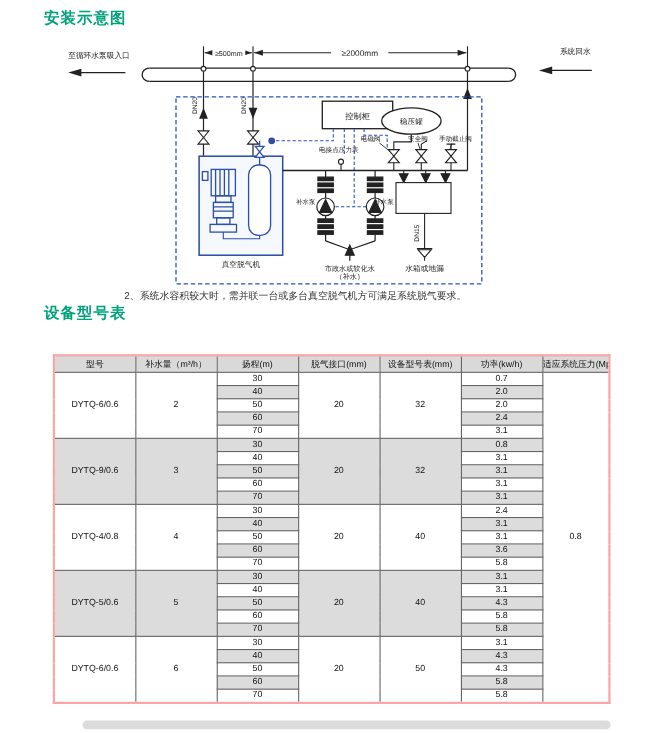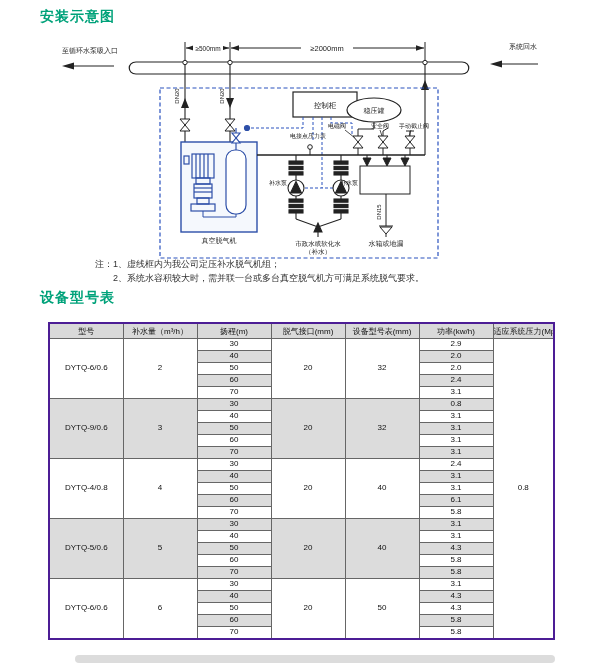--- a/index.html
+++ b/index.html
@@ -1,25 +1,25 @@
 <!DOCTYPE html>
 <html><head>
 <meta charset="utf-8">
 <style>
   html,body{margin:0;padding:0;}
   body{font-family:"Liberation Sans",sans-serif;}
   .page{position:relative;width:600px;height:666px;background:#ffffff;overflow:hidden;text-decoration:underline;}
   .sec-title{position:absolute;left:40px;font-size:14px;font-weight:bold;color:#00a27a;letter-spacing:1px;}
   #title-install{top:8px;}
-  #title-table{top:289px;}
+  #title-table{top:276px;}
   .notes{position:absolute;left:95px;top:260px;font-size:9px;color:#333;line-height:1.0;}
   .notes .n2{margin-left:18px;margin-top:5px;}
   #diagram{position:absolute;left:0;top:30px;}
   #spec-table-wrap{position:absolute;left:48px;top:322px;}
-  table{border-collapse:collapse;table-layout:fixed;width:505px;border:2px solid #4c1d95;font-size:8px;color:#111;}
+  table{border-collapse:collapse;table-layout:fixed;width:505px;border:2px solid #fca5a5;font-size:8px;color:#111;}
   th,td{border:1px solid #666;text-align:center;vertical-align:middle;padding:0;}
   th{height:14px;background:#d9d9d9;font-weight:normal;overflow:hidden;white-space:nowrap;}
   td{height:11px;line-height:1.05;}
   td.w{background:#ffffff;}
   td.g{background:#dcdcdc;}
   .bottom-bar{position:absolute;left:75px;top:655px;width:480px;height:8px;background:#dcdcdc;border-radius:4px;}
   svg text{fill:#222;}
 </style>
 </head>
 <body>
@@ -219,21 +219,20 @@
       <line x1="386" y1="164" x2="386" y2="196"></line>
       <line x1="379" y1="196" x2="393" y2="196"></line>
       <polygon points="380,197 392,197 386,204" fill="#fff"></polygon>
       <line x1="386" y1="204" x2="386" y2="207"></line>
     </g>
     <text font-size="6" text-anchor="middle" transform="rotate(-90 381 182)" x="381" y="182">DN15</text>
     <text x="386" y="216" font-size="7" text-anchor="middle">水箱或地漏</text>
   </svg>
 
   <div class="notes">
-    <div class="n1">注：1、虚线框内为我公司定压补水脱气机组；</div>
     <div class="n2">2、系统水容积较大时，需并联一台或多台真空脱气机方可满足系统脱气要求。</div>
   </div>
 
   <div class="sec-title" id="title-table">设备型号表</div>
 
   <div id="spec-table-wrap">
     <table id="spec-table">
       <colgroup>
         <col style="width:74px">
           <col style="width:74px">
@@ -254,21 +253,21 @@
             <th>适应系统压力(Mpa)</th>
           </tr>
         </thead>
       <tbody>
           <tr>
             <td rowspan="5" class="w">DYTQ-6/0.6</td>
             <td rowspan="5" class="w">2</td>
             <td class="w">30</td>
             <td rowspan="5" class="w">20</td>
             <td rowspan="5" class="w">32</td>
-            <td class="w">2.9</td>
+            <td class="w">0.7</td>
             <td rowspan="25" class="w">0.8</td>
           </tr>
           <tr>
             <td class="g">40</td>
             <td class="g">2.0</td>
           </tr>
           <tr>
             <td class="w">50</td>
             <td class="w">2.0</td>
           </tr>
@@ -315,21 +314,21 @@
           <tr>
             <td class="g">40</td>
             <td class="g">3.1</td>
           </tr>
           <tr>
             <td class="w">50</td>
             <td class="w">3.1</td>
           </tr>
           <tr>
             <td class="g">60</td>
-            <td class="g">6.1</td>
+            <td class="g">3.6</td>
           </tr>
           <tr>
             <td class="w">70</td>
             <td class="w">5.8</td>
           </tr>
           <tr>
             <td rowspan="5" class="g">DYTQ-5/0.6</td>
             <td rowspan="5" class="g">5</td>
             <td class="g">30</td>
             <td rowspan="5" class="g">20</td>

